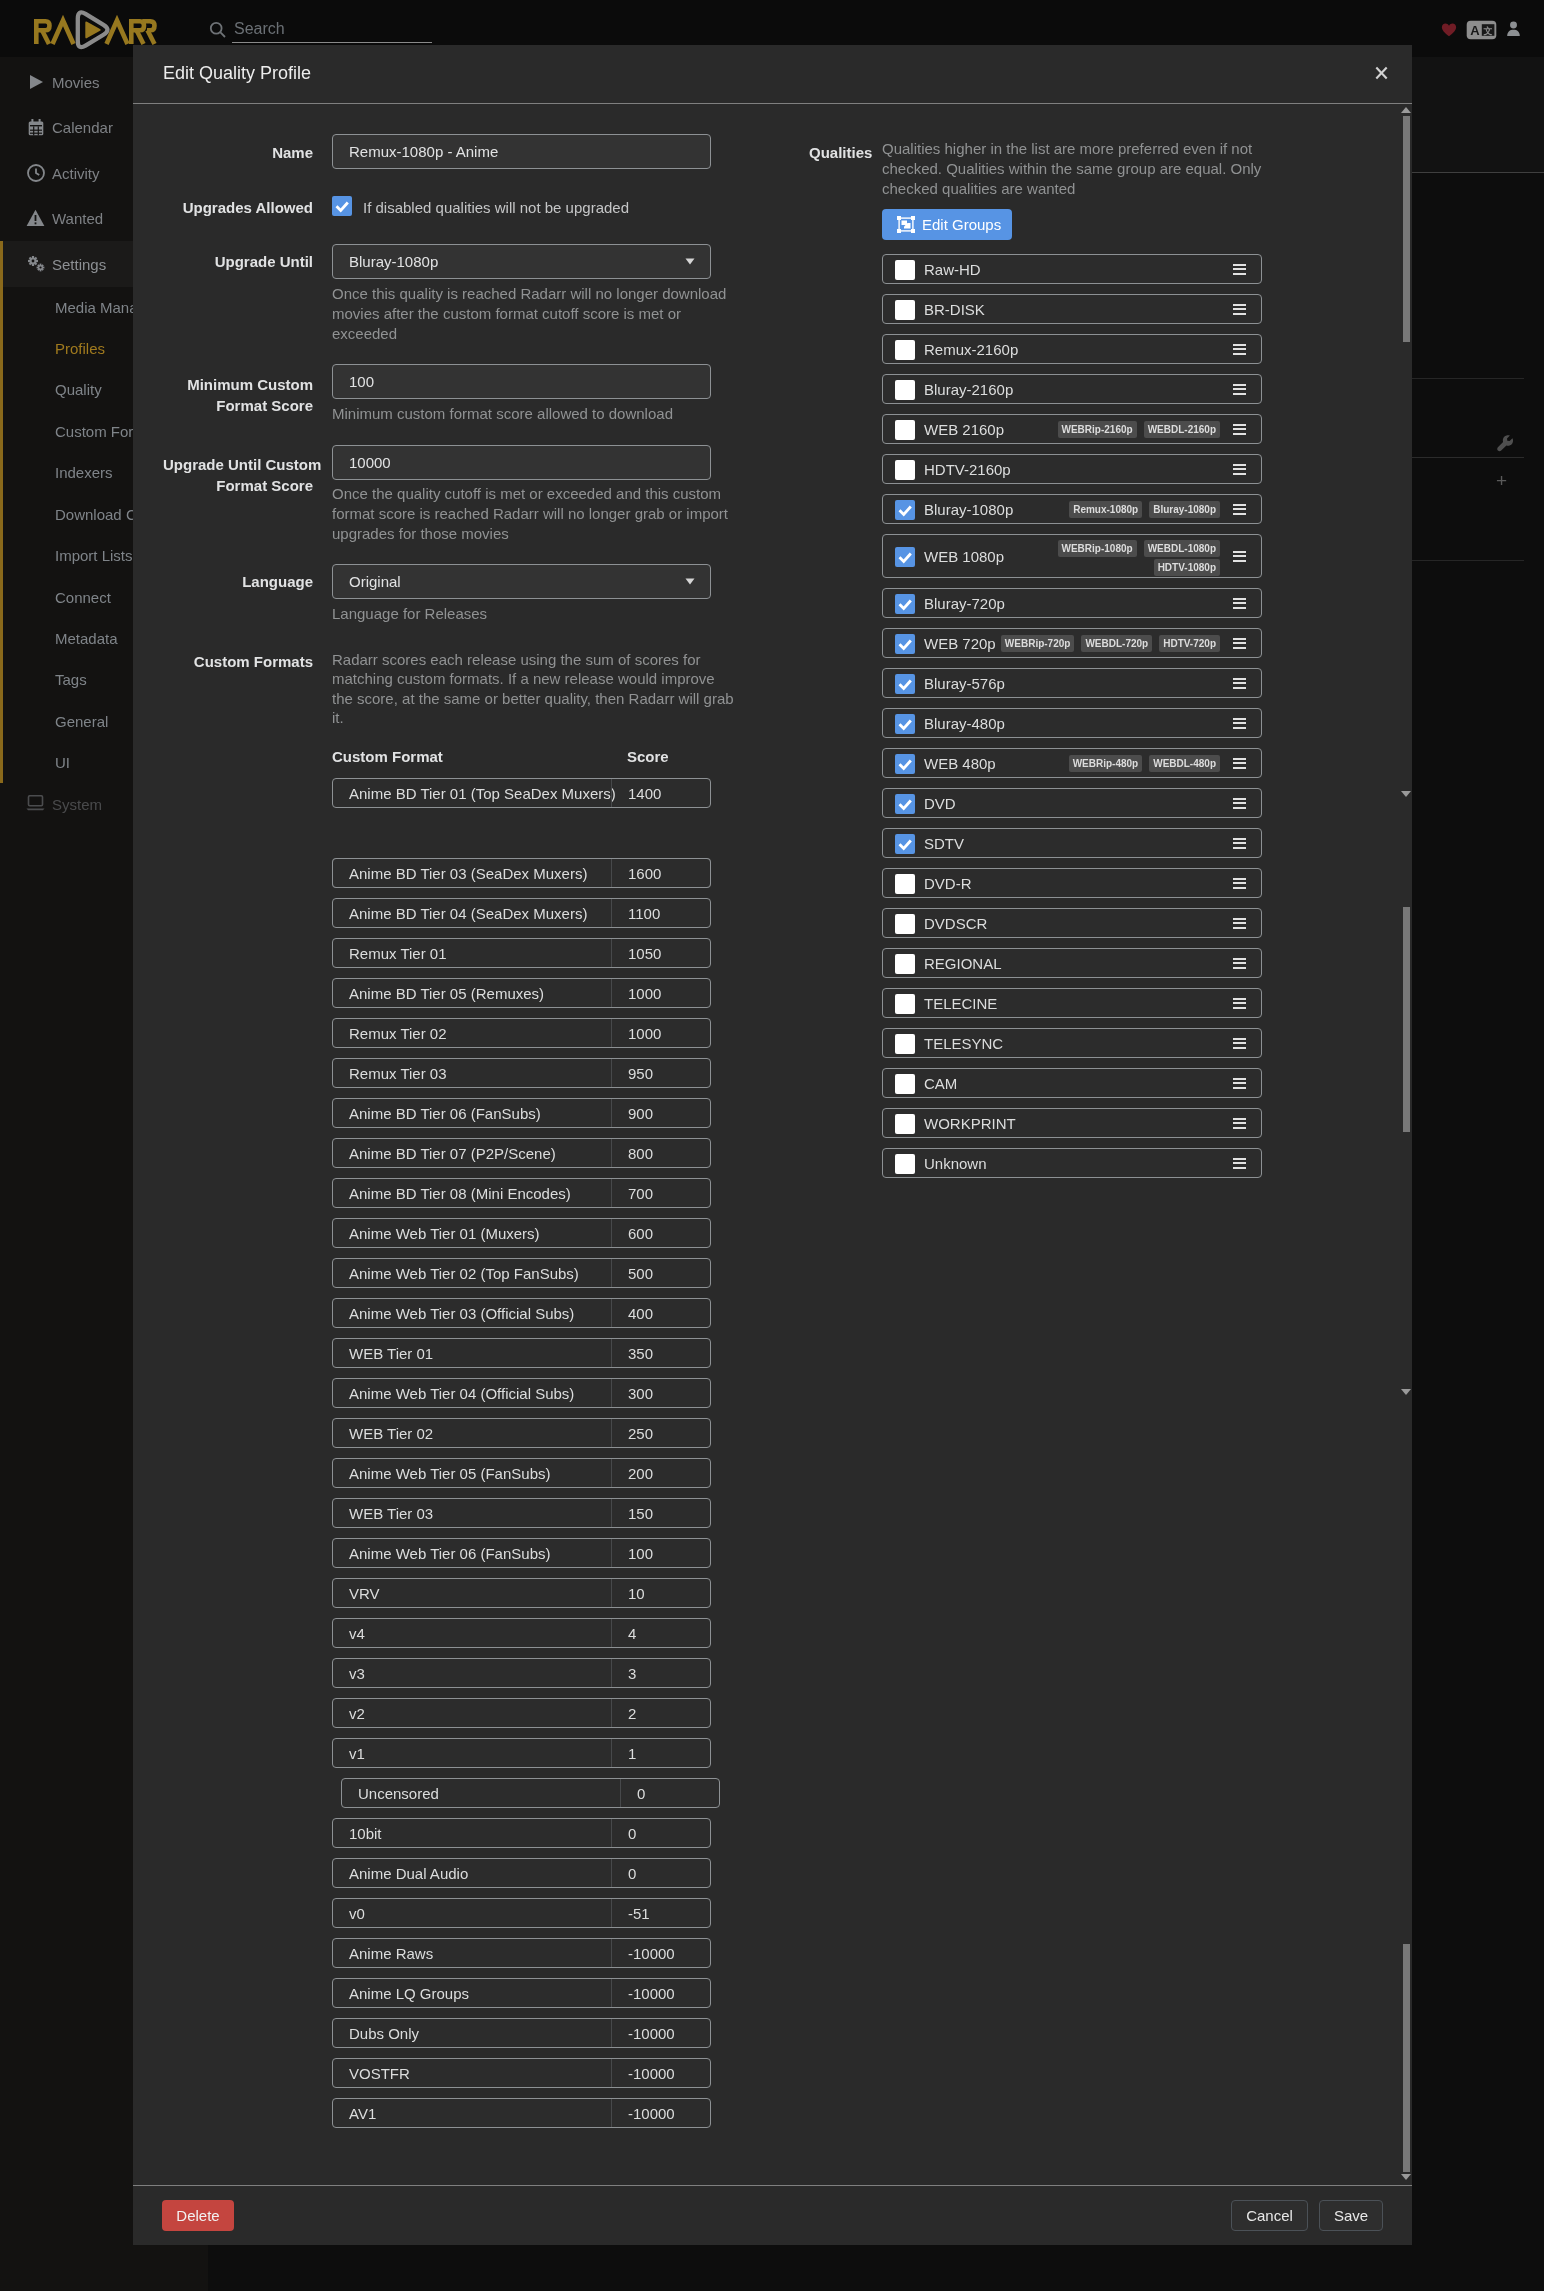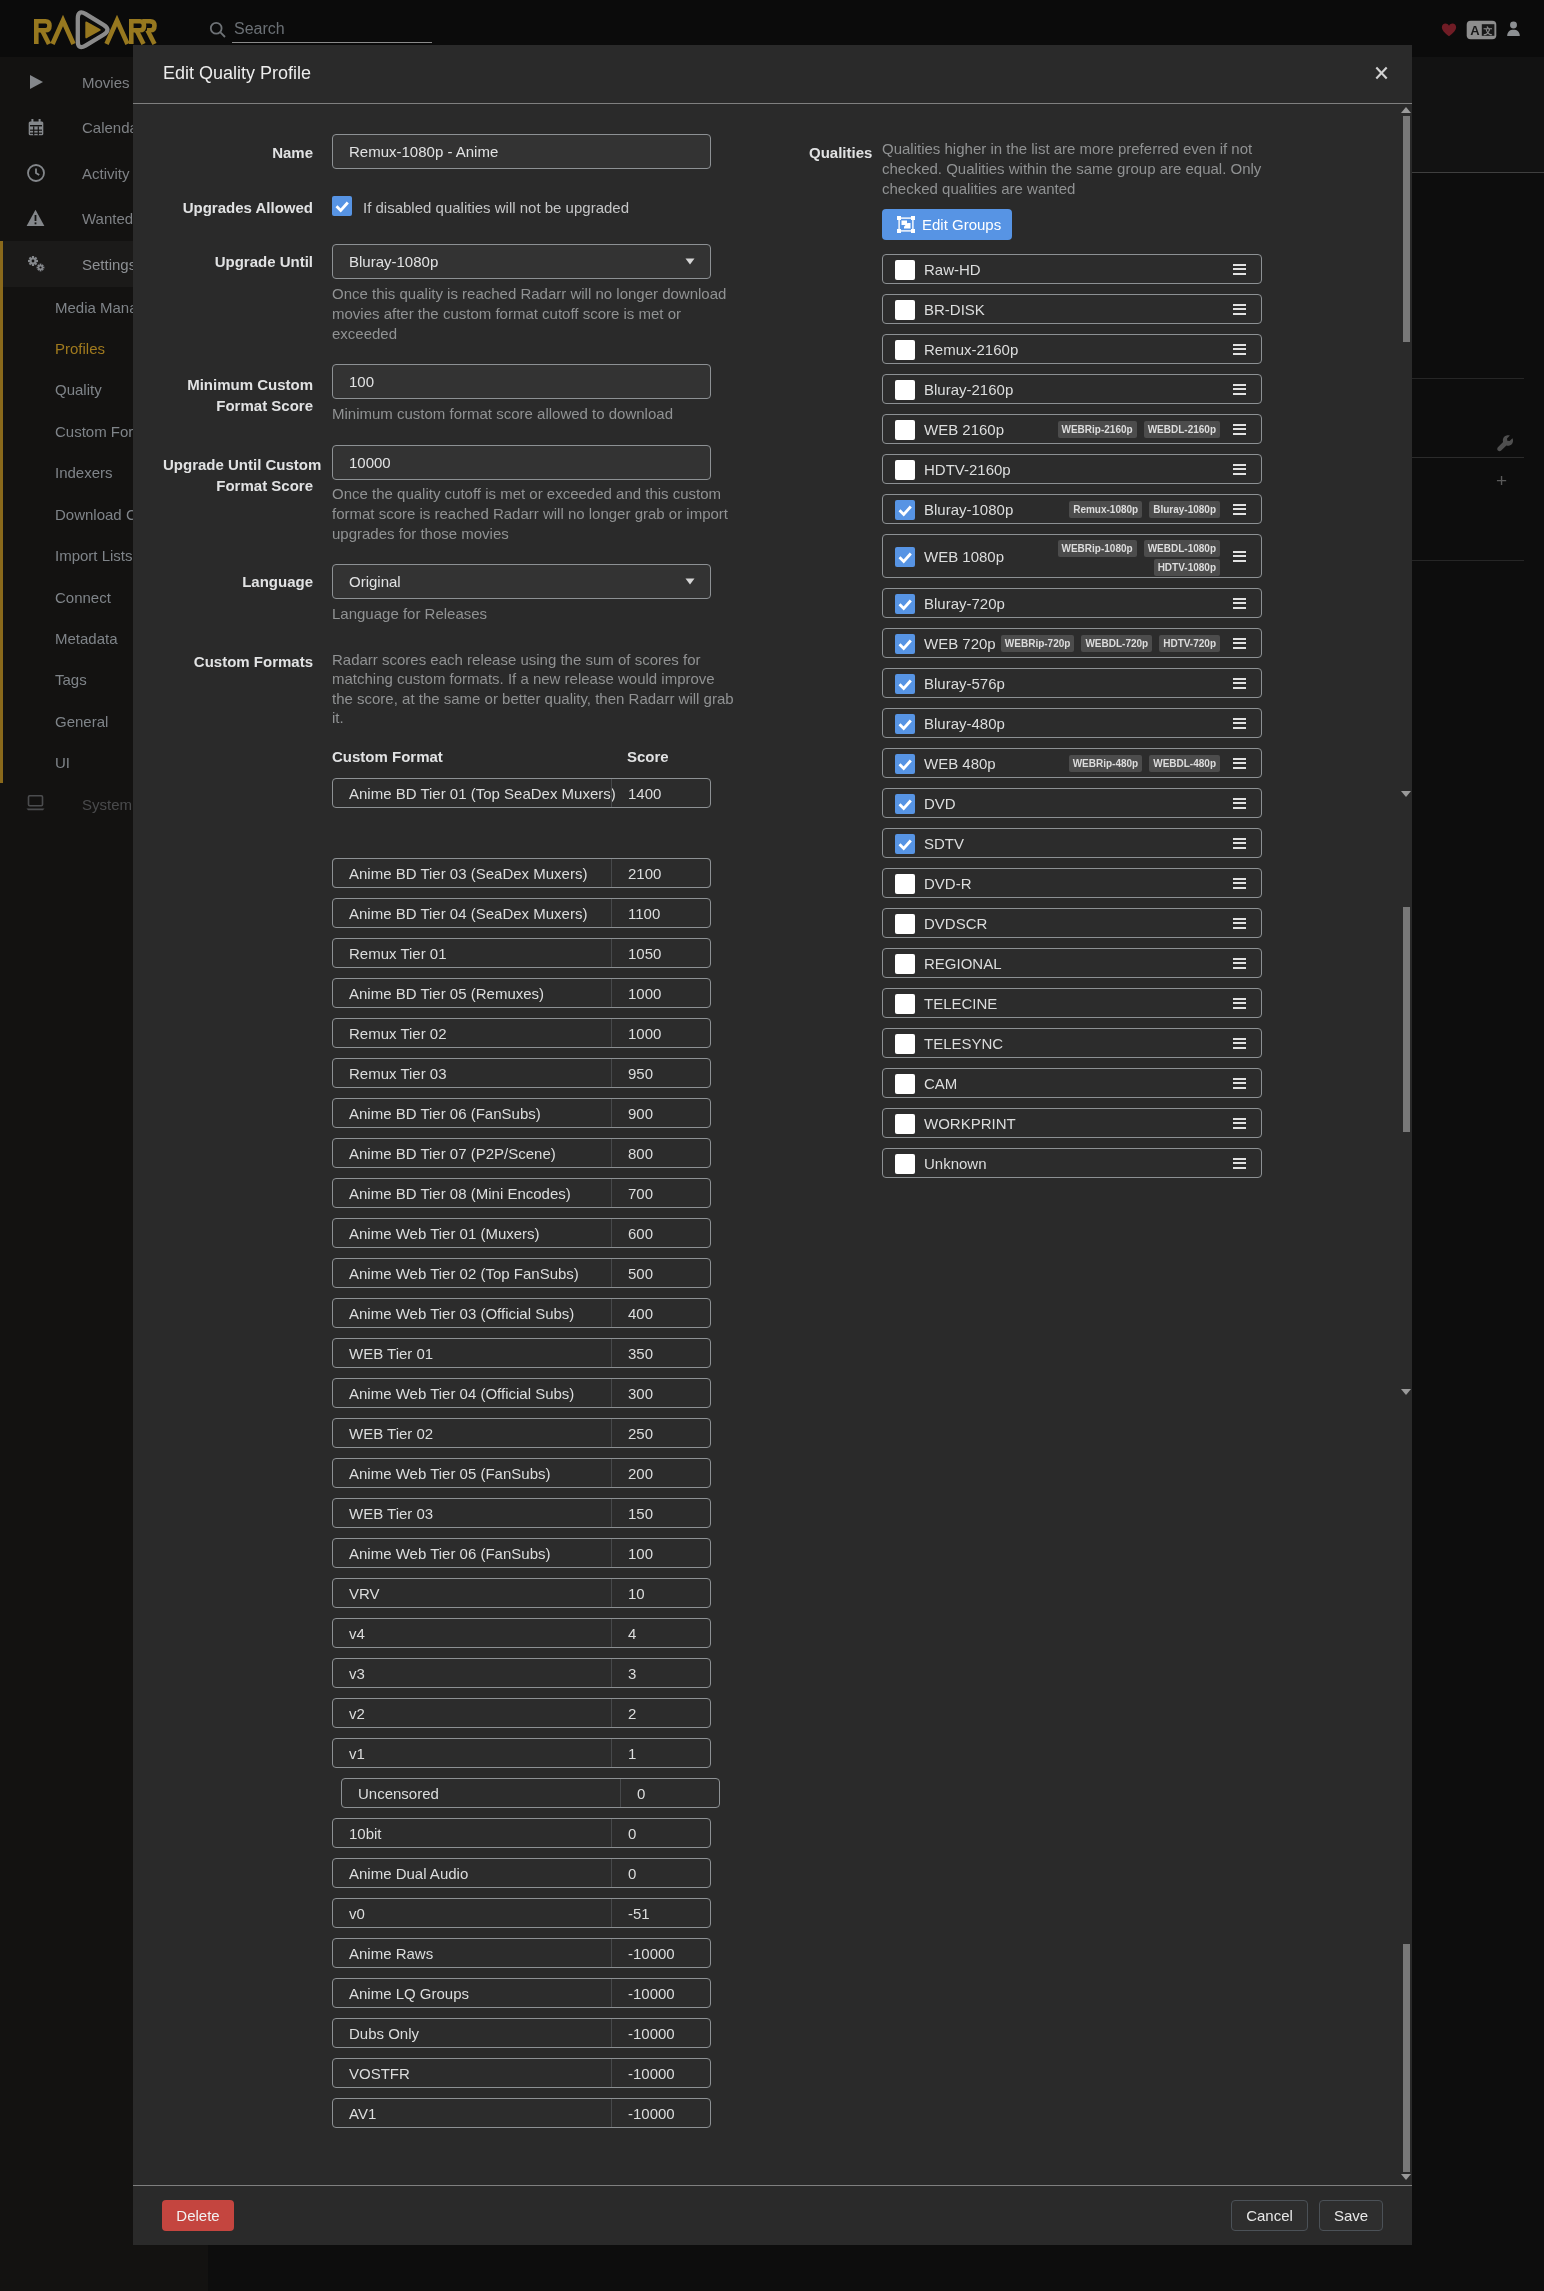--- a/index.html
+++ b/index.html
@@ -12,21 +12,21 @@
   .cfrow { position:absolute; left:332px; width:379px; height:30px; background:#2c2c2c; border:1px solid #8d9194; border-radius:4px; }
   .cfname { position:absolute; left:16px; top:6px; font-size:15px; color:#dcdddd; white-space:nowrap; }
   .cfscore { position:absolute; left:295px; top:6px; font-size:15px; color:#dcdddd; }
   .cfsep { position:absolute; left:278px; top:0px; bottom:0px; width:1px; background:#47494b; }
   .qlabel { position:absolute; left:41px; font-size:15px; color:#dcdddd; white-space:nowrap; }
   .badges { position:absolute; right:41px; display:flex; gap:7px; justify-content:flex-end; flex-wrap:wrap; row-gap:2px; }
   .badge { height:17px; line-height:17px; padding:0 4px; background:#4c4c4c; border-radius:2px; font-size:10px; font-weight:bold; color:#dcdcdc; white-space:nowrap; }
   .handle { position:absolute; right:15px; width:13px; }
   .handle div { height:2px; background:#e2e2e2; margin-bottom:2.3px; }
   .cbx { position:absolute; width:20px; height:20px; border-radius:2px; }
-  .sbitem { position:absolute; left:52px; font-size:15px; color:#7e8185; white-space:nowrap;margin-left:30px; }
+  .sbitem { position:absolute; left:52px; font-size:15px; color:#7e8185; white-space:nowrap; }
   .sbsub { position:absolute; left:55px; font-size:15px; color:#787d82; white-space:nowrap; }
 </style></head>
 <body>
 
 <div class="ab" style="left:0;top:0;width:1544px;height:57px;background:#0b0b0b;"></div>
 <svg class="ab" style="left:0px;top:0px;" width="165" height="57" viewBox="0 0 165 57">
 <g fill="none" stroke="#97781f" stroke-width="4.6">
  <path d="M36.3 44 L36.3 21.3 L45.5 21.3 Q49.5 21.3 49.5 25.8 Q49.5 30.3 45.5 30.3 L36.3 30.3"></path>
  <path d="M42 30.3 L49 44"></path>
  <path d="M52.5 44 L63 20.5 L73.5 44"></path>
@@ -186,21 +186,21 @@
     <div class="cfscore">1400</div>
   </div>
 <div class="cfrow" style="top:858px;font-weight:bold;">
     <div class="cfname">Anime BD Tier 02 (SeaDex Muxers)</div>
     <div class="cfsep"></div>
     <div class="cfscore">1300</div>
   </div>
 <div class="cfrow" style="top:858px;">
     <div class="cfname">Anime BD Tier 03 (SeaDex Muxers)</div>
     <div class="cfsep"></div>
-    <div class="cfscore">2100</div>
+    <div class="cfscore">1600</div>
   </div>
 <div class="cfrow" style="top:898px;">
     <div class="cfname">Anime BD Tier 04 (SeaDex Muxers)</div>
     <div class="cfsep"></div>
     <div class="cfscore">1100</div>
   </div>
 <div class="cfrow" style="top:938px;">
     <div class="cfname">Remux Tier 01</div>
     <div class="cfsep"></div>
     <div class="cfscore">1050</div>

